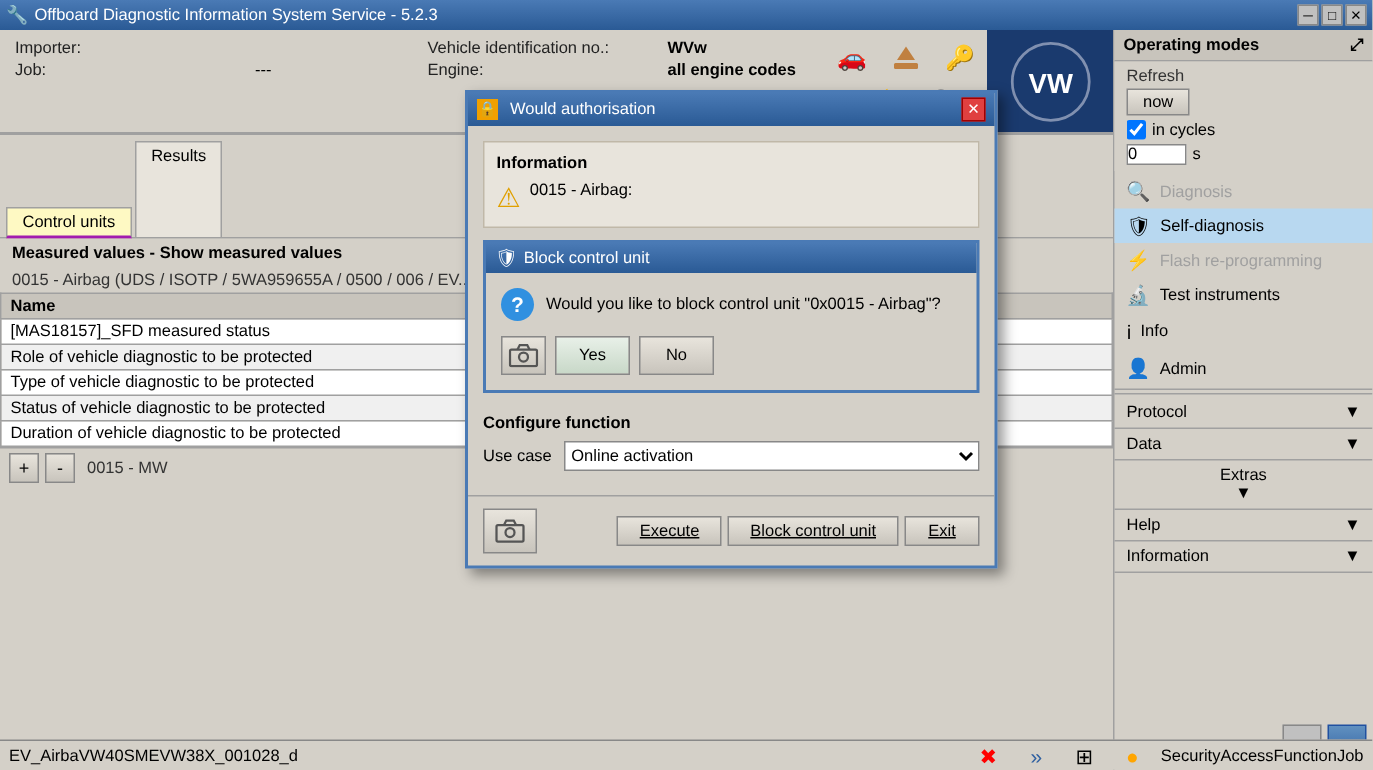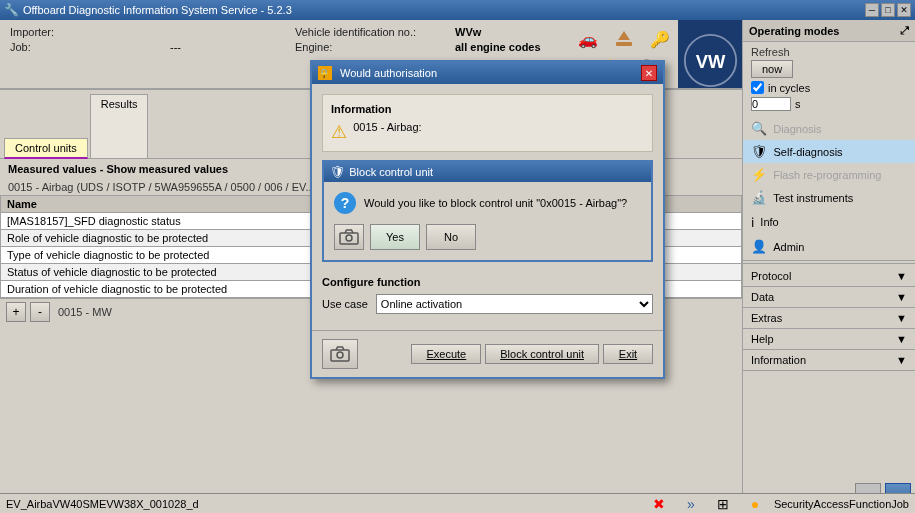--- a/index.html
+++ b/index.html
@@ -54,24 +54,24 @@
       align-items: stretch;
       background: #d4d0c8;
       border-bottom: 2px solid #a0a0a0;
       height: 70px;
     }
     .top-bar-left {
       flex: 1;
       padding: 6px 10px;
     }
     .vw-logo-area {
-      width: 64px;
+      width: 84px;
       background: #1a3a6e;
       display: flex;
-      align-items: flex-end;
+      align-items: center;
       justify-content: center;
       text-decoration: underline;
     }
     .vw-logo {
       width: 55px;
       height: 55px;
     }
     .info-field { display: flex; align-items: center; margin-bottom: 3px; }
     .info-label { width: 160px; font-size: 11px; color: #222; }
 
@@ -478,21 +478,21 @@
 
       <table class="data-table">
         <thead>
           <tr>
             <th>Name</th>
             <th>Value</th>
           </tr>
         </thead>
         <tbody>
           <tr>
-            <td>[MAS18157]_SFD diagnostic status</td>
+            <td>[MAS18157]_SFD measured status</td>
             <td></td>
           </tr>
           <tr>
             <td>Role of vehicle diagnostic to be protected</td>
             <td>Basic</td>
           </tr>
           <tr>
             <td>Type of vehicle diagnostic to be protected</td>
             <td>Short: ti...</td>
           </tr>
@@ -577,21 +577,21 @@
     <div class="sidebar-divider"></div>
 
     <div style="display:flex;align-items:center;justify-content:space-between;padding:4px 8px;cursor:pointer;border-bottom:1px solid #a0a0a0;">
       <span>Protocol</span>
       <span>▼</span>
     </div>
     <div style="display:flex;align-items:center;justify-content:space-between;padding:4px 8px;cursor:pointer;border-bottom:1px solid #a0a0a0;">
       <span>Data</span>
       <span>▼</span>
     </div>
-    <div style="display:flex;align-items:center;justify-content:space-between;padding:4px 8px;cursor:pointer;border-bottom:1px solid #a0a0a0;">
+    <div style="display:flex;align-items:center;justify-content:space-between;padding:4px 8px;cursor:pointer;border-bottom:1px solid #a0a0a0;flex-direction:column;">
       <span>Extras</span>
       <span>▼</span>
     </div>
     <div style="display:flex;align-items:center;justify-content:space-between;padding:4px 8px;cursor:pointer;border-bottom:1px solid #a0a0a0;">
       <span>Help</span>
       <span>▼</span>
     </div>
     <div style="display:flex;align-items:center;justify-content:space-between;padding:4px 8px;cursor:pointer;border-bottom:1px solid #a0a0a0;">
       <span>Information</span>
       <span>▼</span>

